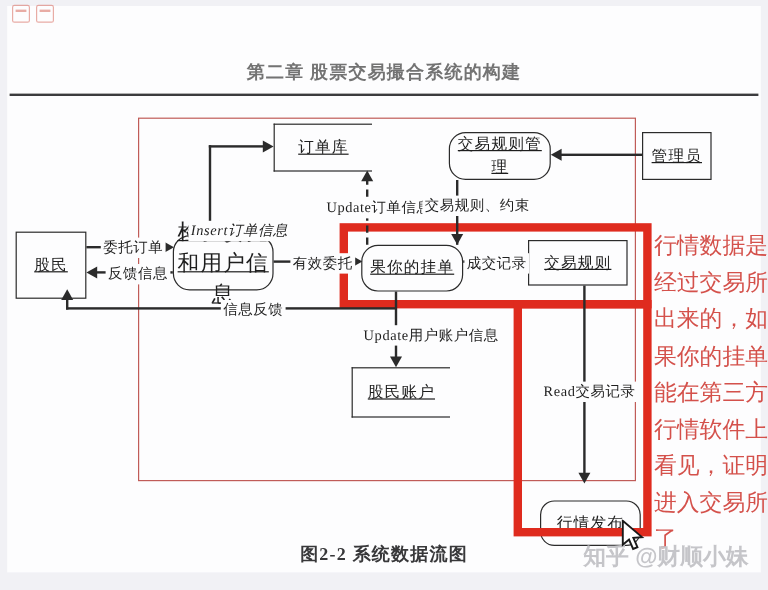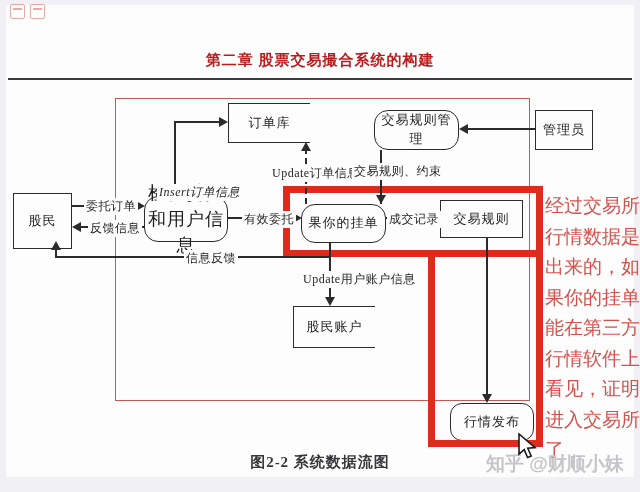--- a/index.html
+++ b/index.html
@@ -1,35 +1,35 @@
 <!DOCTYPE html>
 <html><head>
 <meta charset="utf-8">
 <style>
   html,body{margin:0;padding:0;}
   body{width:640px;height:492px;background:#f1f1f5;font-family:"Liberation Serif",serif;overflow:hidden;}
   #stage{position:relative;width:640px;height:492px;}
   #paper{position:absolute;left:6px;top:5px;width:628px;height:472px;background:#fdfdfe;z-index:1;}
 
-  .title{position:absolute;left:0;top:51px;width:640px;text-align:center;font-size:15px;font-weight:bold;color:#b91c1c;letter-spacing:1px;z-index:5;}
+  .title{position:absolute;left:0;top:51px;width:640px;text-align:center;font-size:15px;font-weight:bold;color:#737373;letter-spacing:1px;z-index:5;}
   .hr{position:absolute;left:8px;top:78px;width:624px;height:2px;background:#3c3c3e;z-index:5;}
   .caption{position:absolute;left:0;top:453px;width:640px;text-align:center;font-size:15px;font-weight:bold;color:#38383a;letter-spacing:1px;z-index:5;}
   .watermark{position:absolute;left:486px;top:451px;font-family:"Liberation Sans",sans-serif;font-size:19px;font-weight:600;color:#c5c5c9;z-index:6;white-space:nowrap;}
 
   .badge{position:absolute;width:13px;height:13px;border:1.5px solid #d86a5e;border-radius:2px;opacity:.55;z-index:5;}
   .badge i{display:block;margin:3px 2px;height:2px;background:#d86a5e;}
 
   .thin-frame{position:absolute;left:115px;top:98px;width:413px;height:301px;border:1px solid #c05c58;z-index:2;}
   .hl{position:absolute;border:7px solid #df2b1e;z-index:4;}
   .hl1{left:283px;top:186px;width:246px;height:57px;}
   .hl2{left:428px;top:250px;width:101px;height:183px;}
 
   .node{position:absolute;border:1.5px solid #2b2b2b;background:#fdfdfe;color:#1e1e1e;
         display:flex;align-items:center;justify-content:center;text-align:center;
-        font-size:13px;letter-spacing:1px;line-height:1.45;z-index:3;box-sizing:border-box;}
+        font-size:13px;letter-spacing:1px;line-height:1.45;z-index:3;box-sizing:border-box;text-decoration:underline;}
   .proc{border-radius:14px;}
   .store{border-right:none;background:transparent;}
 
   .ln{position:absolute;background:#2b2b2b;z-index:5;}
   .lnd{position:absolute;border-left:2px dashed #2b2b2b;z-index:5;}
   .ah{position:absolute;width:0;height:0;border:5px solid transparent;z-index:5;}
   .ah.r{border-left:9px solid #2b2b2b;border-right:none;}
   .ah.l{border-right:9px solid #2b2b2b;border-left:none;}
   .ah.u{border-bottom:9px solid #2b2b2b;border-top:none;}
   .ah.d{border-top:9px solid #2b2b2b;border-bottom:none;}
@@ -60,21 +60,21 @@
   <div class="thin-frame"></div>
 
   <div class="node" style="left:13px;top:193px;width:59px;height:56px;">股民</div>
   <div class="node proc" style="left:144px;top:196px;width:84px;height:46px;font-size:18px;padding:2px;">检验委托和用户信息</div>
   <div class="node store" style="left:228px;top:103px;width:82px;height:40px;">订单库</div>
   <div class="node proc" style="left:374px;top:110px;width:85px;height:40px;">交易规则管理</div>
   <div class="node" style="left:535px;top:110px;width:58px;height:40px;">管理员</div>
   <div class="node proc" style="left:301px;top:204px;width:85px;height:39px;">果你的挂单</div>
   <div class="node" style="left:440px;top:200px;width:83px;height:38px;">交易规则</div>
   <div class="node store" style="left:293px;top:306px;width:82px;height:42px;">股民账户</div>
-  <div class="node proc" style="left:450px;top:403px;width:84px;height:38px;border-radius:12px;">行情发布</div>
+  <div class="node proc" style="left:450px;top:417px;width:84px;height:38px;border-radius:12px;">行情发布</div>
 
   <div class="hl hl1"></div>
   <div class="hl hl2"></div>
 
   <div class="ln" style="left:72px;top:205px;width:66px;height:2px;"></div>
   <div class="ah r" style="left:136px;top:201px;"></div>
 
   <div class="ln" style="left:78px;top:226px;width:66px;height:2px;"></div>
   <div class="ah l" style="left:72px;top:222px;"></div>
 
@@ -109,24 +109,25 @@
 
   <span class="lbl" style="left:84px;top:198px;">委托订单</span>
   <span class="lbl" style="left:88px;top:220px;">反馈信息</span>
   <span class="lbl" style="left:157px;top:184px;font-style:italic;">Insert订单信息</span>
   <span class="lbl" style="left:270px;top:165px;">Update订单信息</span>
   <span class="lbl" style="left:352px;top:163px;">交易规则、约束</span>
   <span class="lbl" style="left:242px;top:211px;">有效委托</span>
   <span class="lbl" style="left:387px;top:211px;">成交记录</span>
   <span class="lbl" style="left:184px;top:250px;">信息反馈</span>
   <span class="lbl" style="left:301px;top:271px;">Update用户账户信息</span>
+  <span class="lbl" style="left:451px;top:318px;">Read交易记录</span>
 
   <div class="ann">
+    <div>行情数据是</div>
     <div>经过交易所</div>
-    <div>行情数据是</div>
     <div>出来的，如</div>
     <div>果你的挂单</div>
     <div>能在第三方</div>
     <div>行情软件上</div>
     <div>看见，证明</div>
     <div>进入交易所</div>
     <div>了</div>
   </div>
 
   <div class="caption">图2-2 系统数据流图</div>

